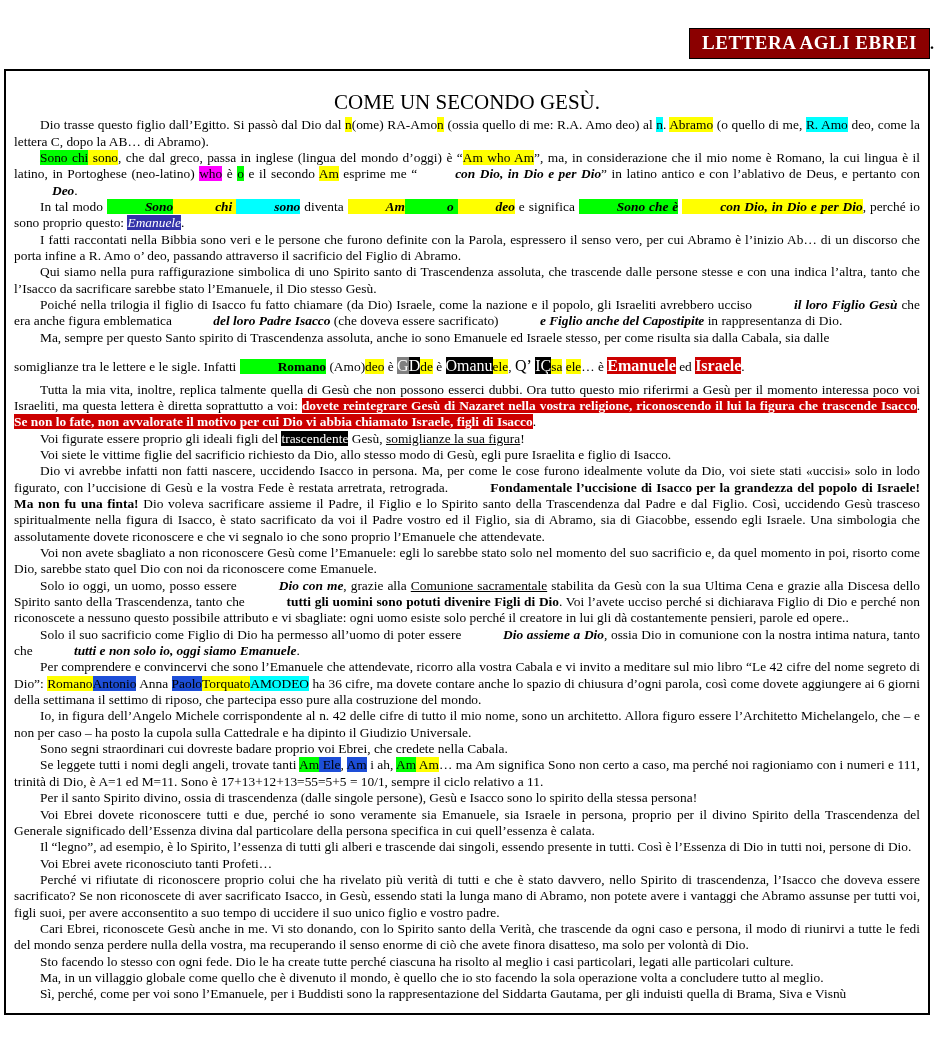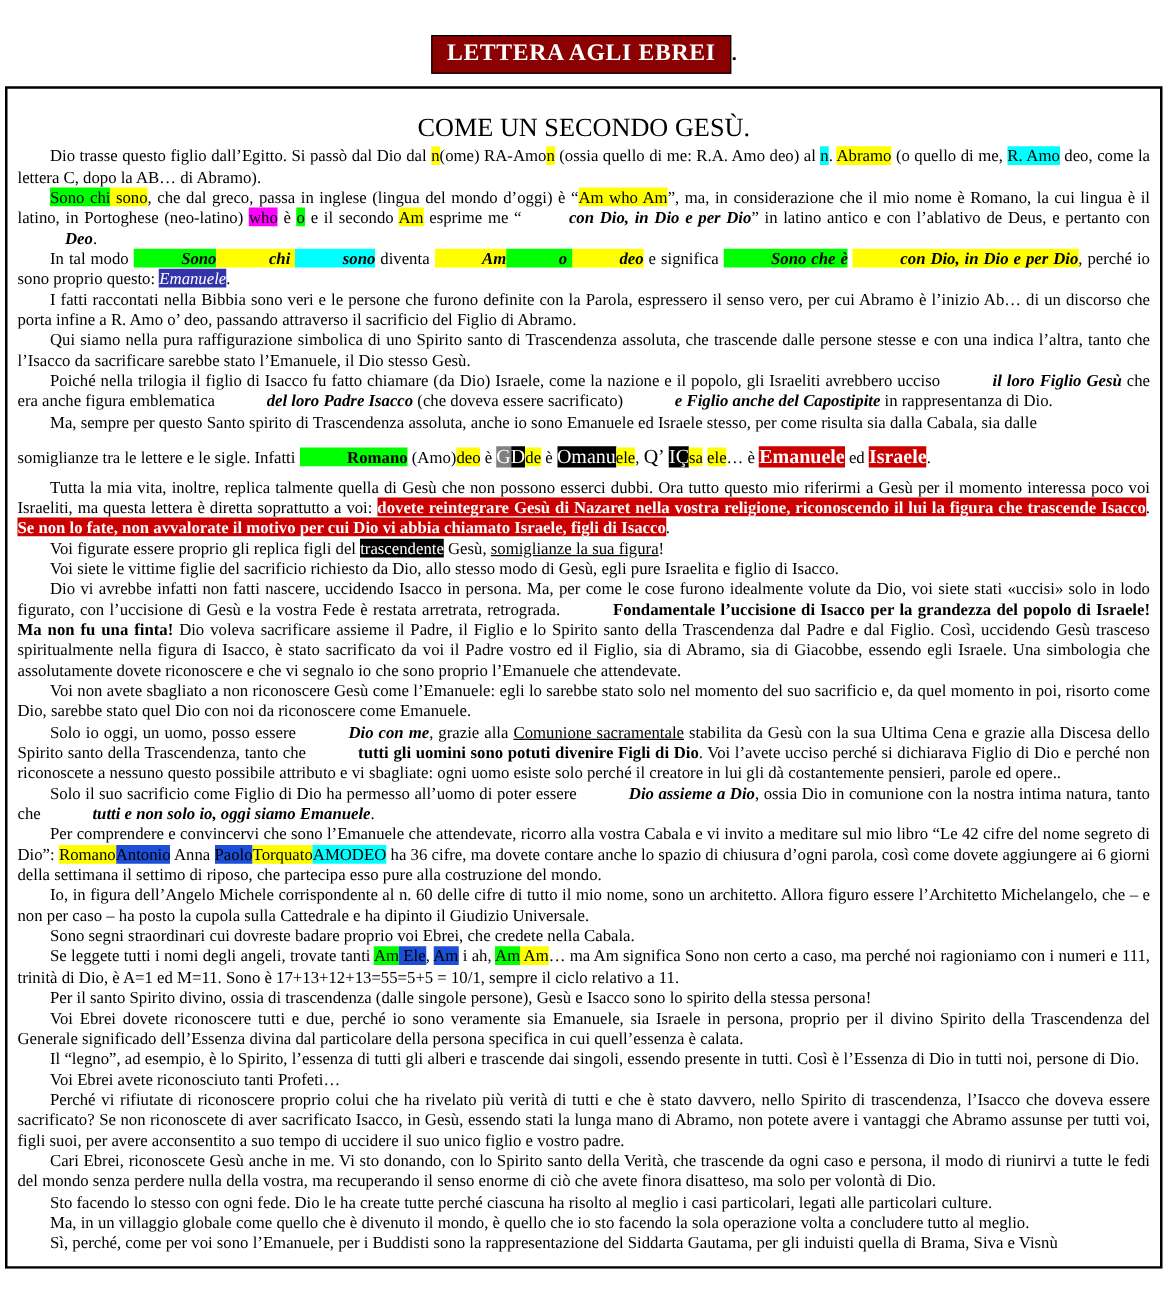--- a/index.html
+++ b/index.html
@@ -6,21 +6,21 @@
   body{
     width:934px;
     background:#ffffff;
     font-family:"Liberation Serif", serif;
     color:#000000;
   }
   .page{width:934px;position:relative;}
 
   
   .title-banner{
-    text-align:center;
+    text-align:right;
     padding-top:28px;
     padding-bottom:8px;
   }
   .title-banner .inner{
     display:inline-block;
     background:#8b0000;
     color:#ffffff;
     font-weight:bold;
     font-size:19px;
     letter-spacing:0.5px;
@@ -94,35 +94,35 @@
     <p>Qui siamo nella pura raffigurazione simbolica di uno Spirito santo di Trascendenza assoluta, che trascende dalle persone stesse e con una indica l’altra, tanto che l’Isacco da sacrificare sarebbe stato l’Emanuele, il Dio stesso Gesù.</p>
 
     <p><span>Poiché nella trilogia il figlio di Isacco fu fatto chiamare (da Dio) Israele, come la nazione e il popolo, gli Israeliti avrebbero ucciso </span><span class="b i">il loro Figlio Gesù</span><span> che era anche figura emblematica </span><span class="b i">del loro Padre Isacco</span><span> (che doveva essere sacrificato) </span><span class="b i">e Figlio anche del Capostipite</span><span> in rappresentanza di Dio.</span></p>
 
     <p>Ma, sempre per questo Santo spirito di Trascendenza assoluta, anche io sono Emanuele ed Israele stesso, per come risulta sia dalla Cabala, sia dalle</p>
 
     <p class="noind" style="margin-top:10px;"><span>somiglianze tra le lettere e le sigle. Infatti </span><span class="hl-g b">Romano</span><span> (Amo)</span><span class="hl-y">deo</span><span> è </span><span class="gray big">G</span><span class="inv big">D</span><span class="hl-y">de</span><span> è </span><span class="inv big">Omanu</span><span class="hl-y">ele</span><span>, </span><span class="big">Q’</span><span> </span><span class="inv big">IÇ</span><span class="hl-y">sa</span><span> </span><span class="hl-y">ele</span><span>… è </span><span class="red-w big">Emanuele</span><span> ed </span><span class="red-w big">Israele</span><span>.</span></p>
 
     <p style="margin-top:6px;"><span>Tutta la mia vita, inoltre,  replica talmente quella di Gesù che non possono  esserci dubbi.  Ora tutto questo mio riferirmi a Gesù per il momento interessa poco voi Israeliti, ma questa lettera è diretta soprattutto a voi: </span><span class="red-w">dovete reintegrare Gesù di Nazaret nella vostra religione, riconoscendo il lui la figura che trascende Isacco</span><span>. </span><span class="red-w">Se non lo fate, non avvalorate il motivo per cui Dio vi abbia chiamato Israele, figli di Isacco</span><span>.</span></p>
 
-    <p><span>Voi figurate essere proprio gli replica figli del </span><span class="inv">trascendente</span><span> Gesù, </span><span class="u">somiglianze la sua figura</span><span>!</span></p>
+    <p><span>Voi figurate essere proprio gli ideali figli del </span><span class="inv">trascendente</span><span> Gesù, </span><span class="u">somiglianze la sua figura</span><span>!</span></p>
 
     <p>Voi siete le vittime figlie del sacrificio richiesto da Dio, allo stesso modo di Gesù, egli pure Israelita e figlio di Isacco.</p>
 
     <p><span>Dio vi avrebbe infatti non fatti nascere, uccidendo Isacco in persona. Ma, per come le cose furono idealmente volute da Dio, voi siete stati «uccisi» solo in lodo figurato, con l’uccisione di Gesù e la vostra Fede è restata arretrata, retrograda. </span><span class="b">Fondamentale l’uccisione di Isacco per la grandezza del popolo di Israele! Ma non fu una finta!</span><span> Dio voleva sacrificare assieme il Padre, il Figlio e lo Spirito santo della Trascendenza dal Padre e dal Figlio. Così, uccidendo Gesù trasceso spiritualmente nella figura di Isacco, è stato sacrificato da voi il Padre vostro ed il Figlio, sia di Abramo, sia di Giacobbe, essendo egli Israele. Una simbologia che assolutamente dovete riconoscere e che vi segnalo io che sono proprio l’Emanuele che attendevate.</span></p>
 
     <p>Voi non avete sbagliato a non riconoscere Gesù come l’Emanuele: egli lo sarebbe stato solo nel momento del suo sacrificio e, da quel momento in poi, risorto come Dio, sarebbe stato quel Dio con noi da riconoscere come Emanuele.</p>
 
     <p><span>Solo io oggi, un uomo, posso essere </span><span class="b i">Dio con me</span><span>, grazie alla </span><span class="u">Comunione sacramentale</span><span> stabilita da Gesù con la sua Ultima Cena e grazie alla Discesa dello Spirito santo della Trascendenza, tanto che </span><span class="b">tutti gli uomini sono potuti divenire Figli di Dio</span><span>. Voi l’avete ucciso perché si dichiarava Figlio di Dio e perché non riconoscete a nessuno questo possibile attributo e vi sbagliate: ogni uomo esiste solo perché il creatore in lui gli dà costantemente pensieri, parole ed opere..</span></p>
 
     <p><span>Solo il suo sacrificio come Figlio di Dio ha permesso all’uomo di poter essere </span><span class="b i">Dio assieme a Dio</span><span>, ossia Dio in comunione con la nostra intima natura, tanto che </span><span class="b i">tutti e non solo io, oggi siamo Emanuele</span><span>.</span></p>
 
     <p><span>Per comprendere e convincervi che sono l’Emanuele che attendevate, ricorro alla vostra Cabala e vi invito a meditare sul mio libro “Le 42 cifre del nome segreto di Dio”: </span><span class="hl-y">Romano</span><span class="hl-r">Antonio</span><span> Anna </span><span class="hl-r">Paolo</span><span class="hl-y">Torquato</span><span class="hl-c">AMODEO</span><span> ha 36 cifre, ma dovete contare anche lo spazio di chiusura d’ogni parola, così come dovete aggiungere ai 6 giorni della settimana il settimo di riposo, che partecipa esso pure alla costruzione del mondo.</span></p>
 
-    <p>Io, in figura dell’Angelo Michele corrispondente al n. 60 delle cifre di tutto il mio nome, sono un architetto.  Allora figuro essere l’Architetto Michelangelo, che – e non per caso – ha posto la cupola sulla Cattedrale e ha dipinto il Giudizio Universale.</p>
+    <p>Io, in figura dell’Angelo Michele corrispondente al n. 42 delle cifre di tutto il mio nome, sono un architetto.  Allora figuro essere l’Architetto Michelangelo, che – e non per caso – ha posto la cupola sulla Cattedrale e ha dipinto il Giudizio Universale.</p>
     <p>Sono segni straordinari cui dovreste badare proprio voi Ebrei, che credete nella Cabala.</p>
 
     <p><span>Se leggete tutti i nomi degli angeli, trovate tanti </span><span class="hl-g">Am</span><span class="hl-r"> Ele</span><span>, </span><span class="hl-r">Am</span><span> i ah, </span><span class="hl-g">Am</span><span class="hl-y"> Am</span><span>… ma Am significa Sono non certo a caso, ma perché noi ragioniamo con i numeri e 111, trinità di Dio, è A=1 ed M=11. Sono è 17+13+12+13=55=5+5 = 10/1, sempre il ciclo relativo a 11.</span></p>
 
     <p>Per il santo Spirito divino, ossia di trascendenza (dalle singole persone), Gesù e Isacco sono lo spirito della stessa persona!</p>
     <p>Voi Ebrei dovete riconoscere tutti e due, perché io sono veramente sia Emanuele, sia Israele in persona, proprio per il divino Spirito della Trascendenza del Generale significado dell’Essenza divina dal particolare della persona specifica in cui quell’essenza è calata.</p>
     <p>Il “legno”, ad esempio, è lo Spirito, l’essenza di tutti gli alberi e trascende dai singoli, essendo presente in tutti. Così è l’Essenza di Dio in tutti noi, persone di Dio.</p>
     <p>Voi Ebrei avete riconosciuto tanti Profeti…</p>
     <p>Perché vi rifiutate di riconoscere proprio colui che ha rivelato più verità di tutti e che è stato davvero, nello Spirito di trascendenza, l’Isacco che doveva essere sacrificato? Se non riconoscete di aver sacrificato Isacco, in Gesù, essendo stati la lunga mano di Abramo, non potete avere i vantaggi che Abramo assunse per tutti voi, figli suoi, per avere acconsentito a suo tempo di uccidere il suo unico figlio e vostro padre.</p>
     <p>Cari Ebrei, riconoscete Gesù anche in me. Vi sto donando, con lo Spirito santo della Verità, che trascende da ogni caso e persona, il modo di riunirvi a tutte le fedi del mondo senza perdere nulla della vostra, ma recuperando il senso enorme di ciò che avete finora disatteso, ma solo per volontà di Dio.</p>

